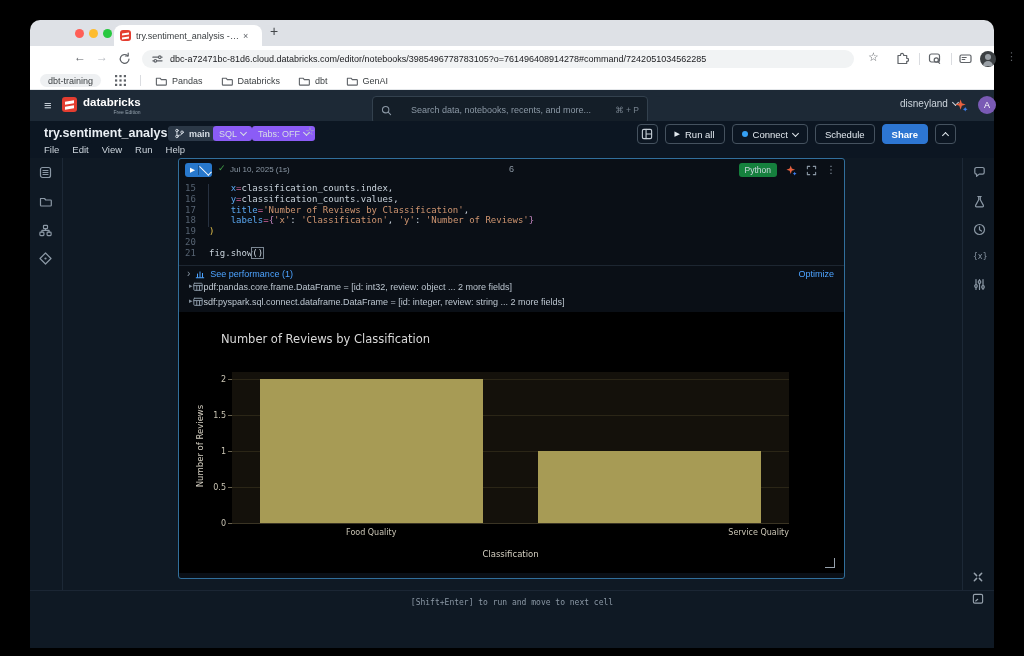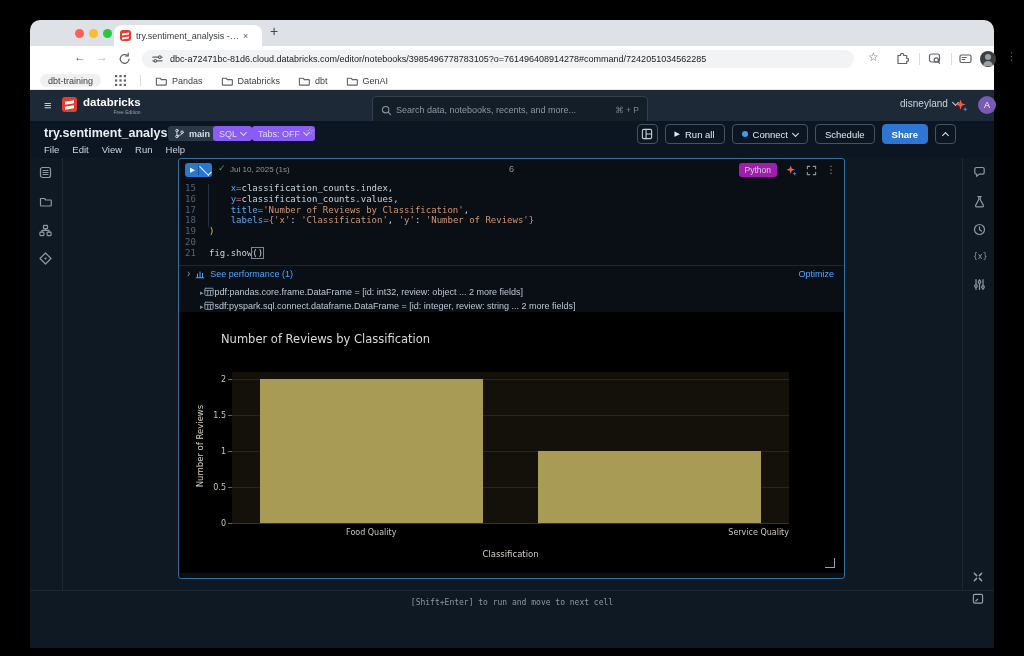--- a/index.html
+++ b/index.html
@@ -43,21 +43,21 @@
   .appbg{left:30px;top:90px;width:964px;height:558px;background:#0f1924;}
   .appbar{left:30px;top:90px;width:964px;height:31px;background:#1d2936;}
   .hamb{position:absolute;left:14px;top:8px;font-size:13px;color:#c5ced6;}
   .logo{position:absolute;left:32px;top:7px;display:flex;gap:6px;align-items:flex-start;}
   .logomark{width:15px;height:15px;border-radius:3px;background:#e43d30;position:relative;}
   .logomark:before{content:"";position:absolute;left:3px;top:4px;width:9px;height:2.5px;background:#fff;transform:skewY(-10deg);}
   .logomark:after{content:"";position:absolute;left:3px;top:8.5px;width:9px;height:2.5px;background:#fff;transform:skewY(-10deg);}
   .brand{font-size:11.5px;font-weight:bold;color:#fff;line-height:11px;}
   .brandsub{font-size:5px;color:#93a0ac;text-align:right;margin-top:1px;}
   .gsearch{position:absolute;left:342px;top:6px;width:276px;height:28px;background:#141e28;border:1px solid #33414e;
-           border-radius:4px;display:flex;align-items:center;padding:0 8px;box-sizing:border-box;gap:4px;}
+           border-radius:4px;display:flex;align-items:center;padding:0 8px;box-sizing:border-box;gap:19px;}
   .gsearch .ph{font-size:9px;color:#8b98a5;flex:1;white-space:nowrap;overflow:hidden;}
   .gsearch .sc{font-size:8.5px;color:#77838f;}
   .wspace{position:absolute;left:870px;top:8px;display:flex;align-items:center;gap:5px;font-size:10px;color:#ccd4dc;}
   .chev{display:inline-block;width:4px;height:4px;border-right:1.2px solid currentColor;border-bottom:1.2px solid currentColor;
         transform:rotate(45deg);margin-top:-2px;}
   .chev.up{transform:rotate(-135deg);margin-top:2px;}
   .avatar-db{position:absolute;left:948px;top:6px;width:18px;height:18px;border-radius:50%;background:#7a5ab5;
              color:#fff;font-size:9px;display:flex;align-items:center;justify-content:center;}
 
   .nbheader{left:30px;top:121px;width:964px;height:37px;background:#0c1622;}
@@ -87,41 +87,41 @@
   .cellhdr{position:absolute;left:0;top:0;width:100%;height:22px;}
   .runsplit{position:absolute;left:6px;top:4px;width:27px;height:14px;background:#2878cc;border-radius:3px;
             display:flex;align-items:center;color:#fff;}
   .runsplit .p{font-size:6.5px;padding:0 3px 0 5px;}
   .runsplit .d{width:1px;height:10px;background:rgba(0,0,0,.3);}
   .runsplit .c{padding:0 4px;}
   .cellcheck{position:absolute;left:39px;top:4px;font-size:9px;color:#43a047;}
   .celldate{position:absolute;left:51px;top:6px;font-size:8px;color:#8b98a5;}
   .cellnum{position:absolute;left:50%;top:5px;transform:translateX(-50%);font-size:9px;color:#8d99a5;}
   .cellacts{position:absolute;right:8px;top:4px;display:flex;align-items:center;gap:9px;}
-  .pybadge{height:14px;background:#a21caf;border-radius:3px;display:flex;align-items:center;padding:0 6px;
+  .pybadge{height:14px;background:#15803d;border-radius:3px;display:flex;align-items:center;padding:0 6px;
            font-size:8.5px;color:#ccd5dd;}
   .kebab{font-size:10px;color:#8b98a5;line-height:10px;}
 
   .codearea{position:absolute;left:0;top:24px;width:100%;font-family:"DejaVu Sans Mono",monospace;font-size:9px;}
   .code-row{display:flex;height:10.8px;line-height:10.8px;}
   .lnum{width:16px;text-align:left;color:#566372;flex:none;margin-left:6px;}
   .ltext{margin-left:8px;white-space:pre;}
   .c-pl{color:#c9d3dc}.c-kw{color:#5aa7f0}.c-op{color:#d4649c}.c-str{color:#cf9570}
   .c-brc{color:#c586c0}.c-gold{color:#e3c04a}
   .c-cur{color:#c9d3dc;outline:1px solid #7a8692;}
   .indent-guide{position:absolute;left:29px;top:25px;width:1px;height:43px;background:#273140;}
 
   .perfrow{position:absolute;left:0;top:106px;width:100%;height:16px;border-top:1px solid #1d2631;
            display:flex;align-items:center;padding-left:8px;box-sizing:border-box;gap:5px;}
   .perflink{font-size:9px;color:#4da3ff;}
   .perfchev{font-size:10px;color:#8b98a5;line-height:9px;}
   .optimize{position:absolute;right:10px;font-size:9px;color:#4da3ff;}
 
   .outrows{position:absolute;left:0;top:123px;width:100%;}
-  .outrow{height:14.5px;display:flex;align-items:flex-end;padding-left:21px;font-size:9px;color:#c6cfd8;}
+  .outrow{height:14.5px;display:flex;align-items:flex-start;padding-left:10px;font-size:9px;color:#c6cfd8;}
   .ocaret{font-size:7px;color:#808d99;}
   .oname{margin-left:1px;}
   .odesc{color:#bcc6d0;}
 
   
   .chartbox{position:absolute;left:0;top:153px;width:665px;height:261px;background:#000;}
   .ctitle{position:absolute;left:42px;top:20px;font-size:11.5px;color:#d9d9d9;font-family:"DejaVu Sans",sans-serif;}
   .plot{position:absolute;background:#14110b;}
   .grid{position:absolute;height:1px;background:#2b2617;}
   .grid.zero{background:#3a3424;}

